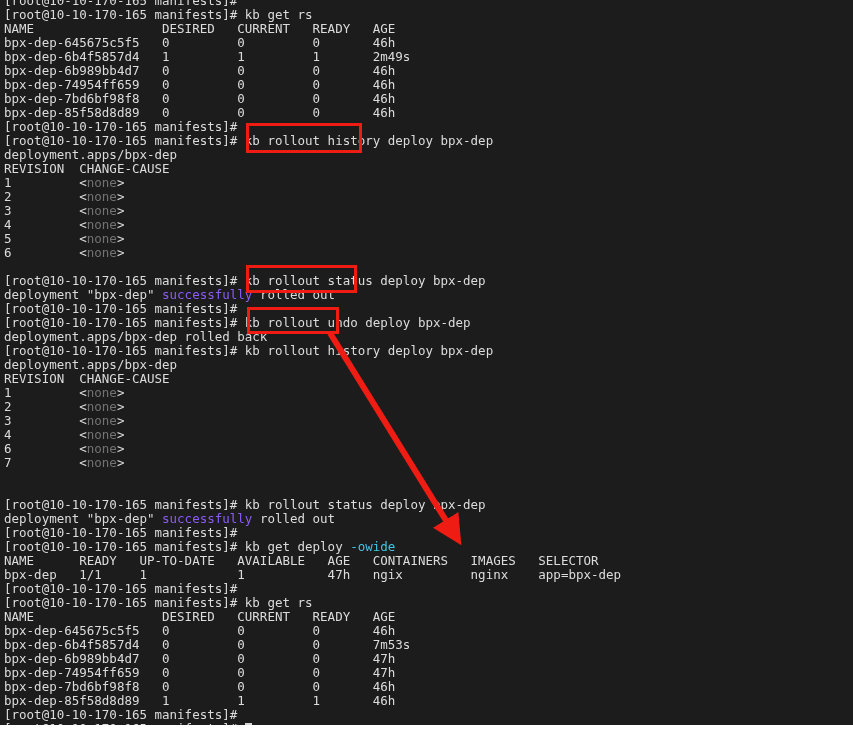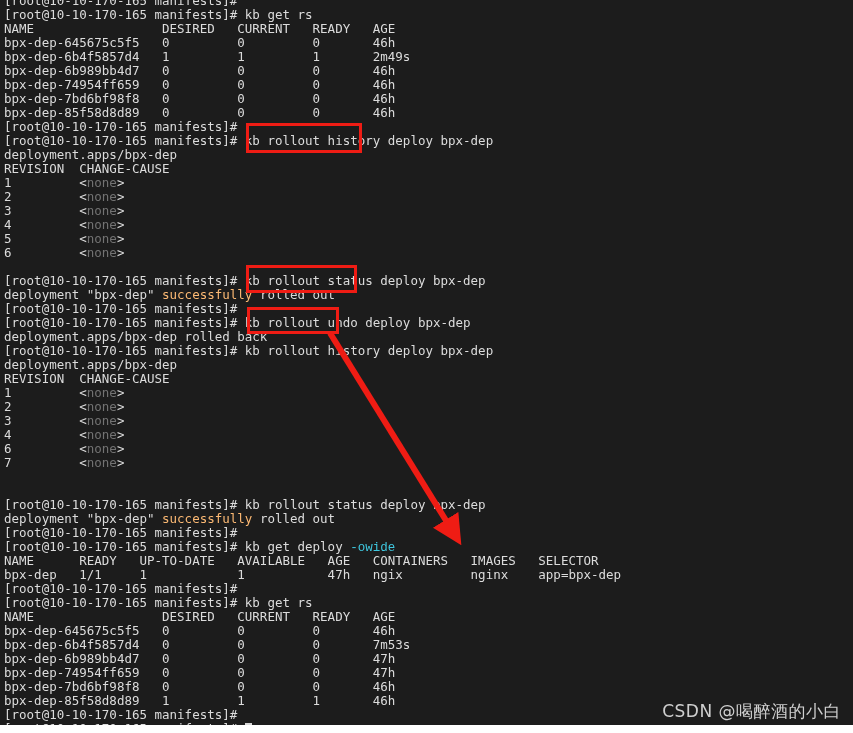--- a/index.html
+++ b/index.html
@@ -30,23 +30,23 @@
     left: 4px;
     top: -6px;
     font-size: 12.5px;
     line-height: 14px;
     white-space: pre;
     color: #d8d8d8;
     letter-spacing: 0px;
   }
   .ln { height: 14px; white-space: pre; }
   .c-white  { color: #dcdcdc; }
-  .c-green  { color: #fdba74; }
+  .c-green  { color: #8b5cf6; }
   .c-magenta{ color: #737373; }
-  .c-cyan   { color: #3fc8e0; font-family: Liberation Mono, monospace; }
+  .c-cyan   { color: #3fc8e0; }
   .cursor {
     display: inline-block;
     width: 7px;
     height: 12px;
     background: #d8d8d8;
     vertical-align: -2px;
   }
   .redbox {
     position: absolute;
     border: 3px solid #ef1c14;
@@ -97,15 +97,14 @@
     <defs>
       <marker id="arrowhead" markerWidth="5" markerHeight="5" refX="1.4" refY="2.5" orient="auto" markerUnits="strokeWidth">
         <polygon points="0,0 5,2.5 0,5" fill="#ef1c14"></polygon>
       </marker>
     </defs>
     <line id="anno-arrow-line" stroke="#ef1c14" stroke-width="6" marker-end="url(#arrowhead)" x1="330" y1="333" x2="450" y2="527"></line>
   </svg>
 
   <div id="bottom-strip"></div>
 
-  <div id="watermark">CSDN @喝醉酒的小白</div>
 
 </div>
 
 </body></html>

